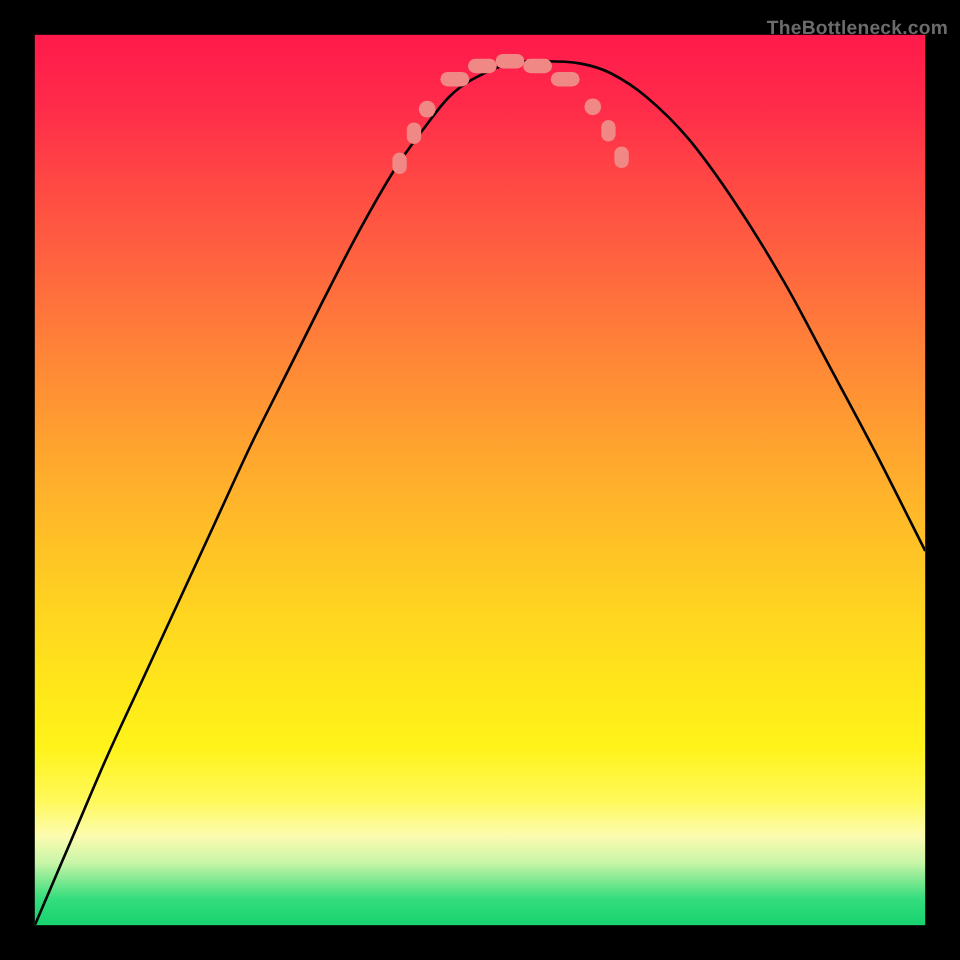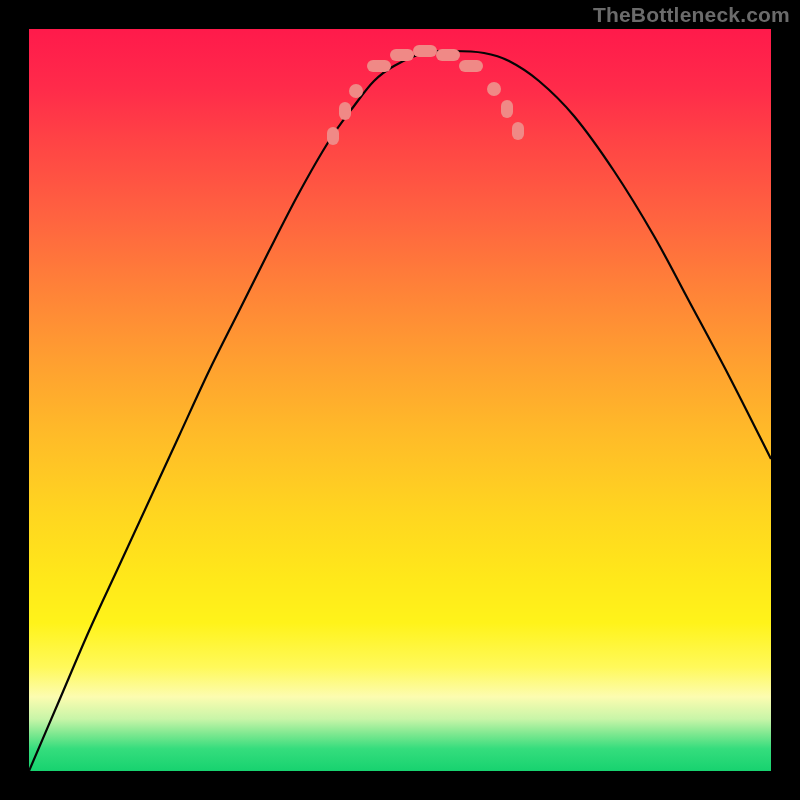--- a/index.html
+++ b/index.html
@@ -36,24 +36,24 @@
   }
   #curve {
     position: absolute;
     left: 0;
     top: 0;
     width: 742px;
     height: 742px;
   }
   .watermark {
     position: absolute;
-    top: 3px;
+    top: 15px;
     right: 10px;
     font-family: Arial, Helvetica, sans-serif;
-    font-size: 21px;
+    font-size: 16px;
     font-weight: 600;
     color: #6b6b6b;
     letter-spacing: 0.2px;
   }
 </style>
 </head>
 <body>
 
 <div class="frame">
   <svg id="curve" viewBox="0 0 742 742">

